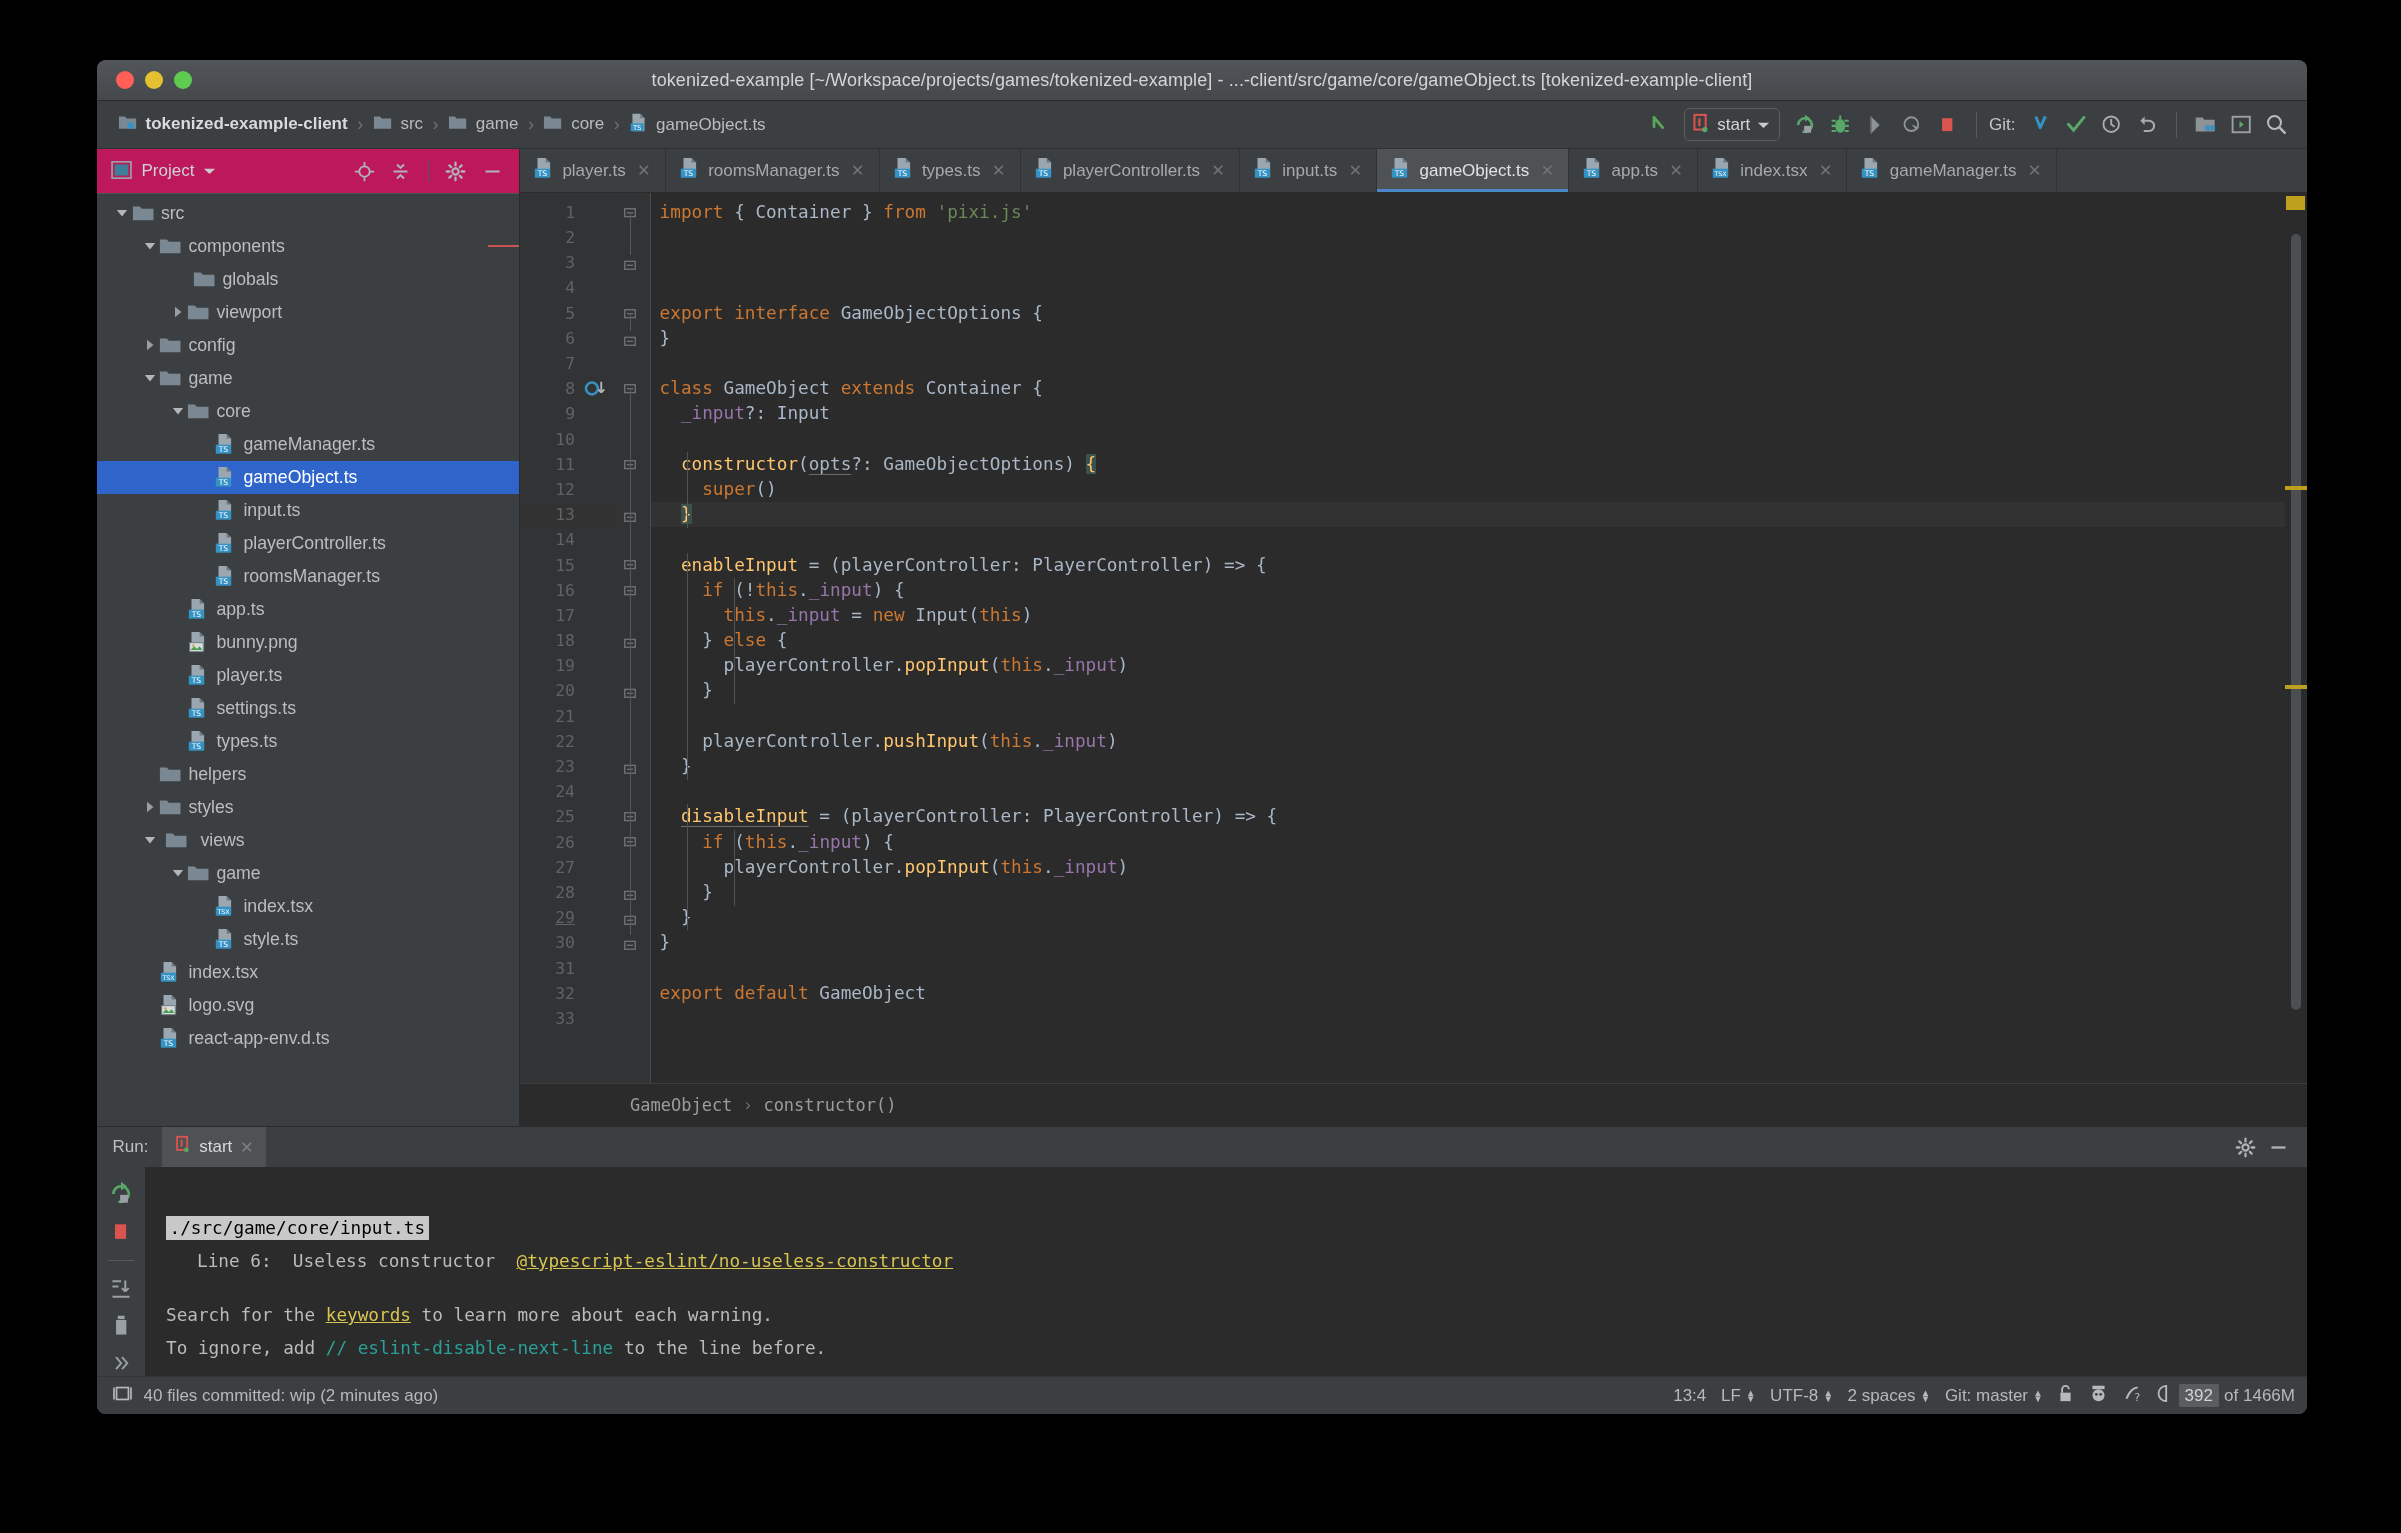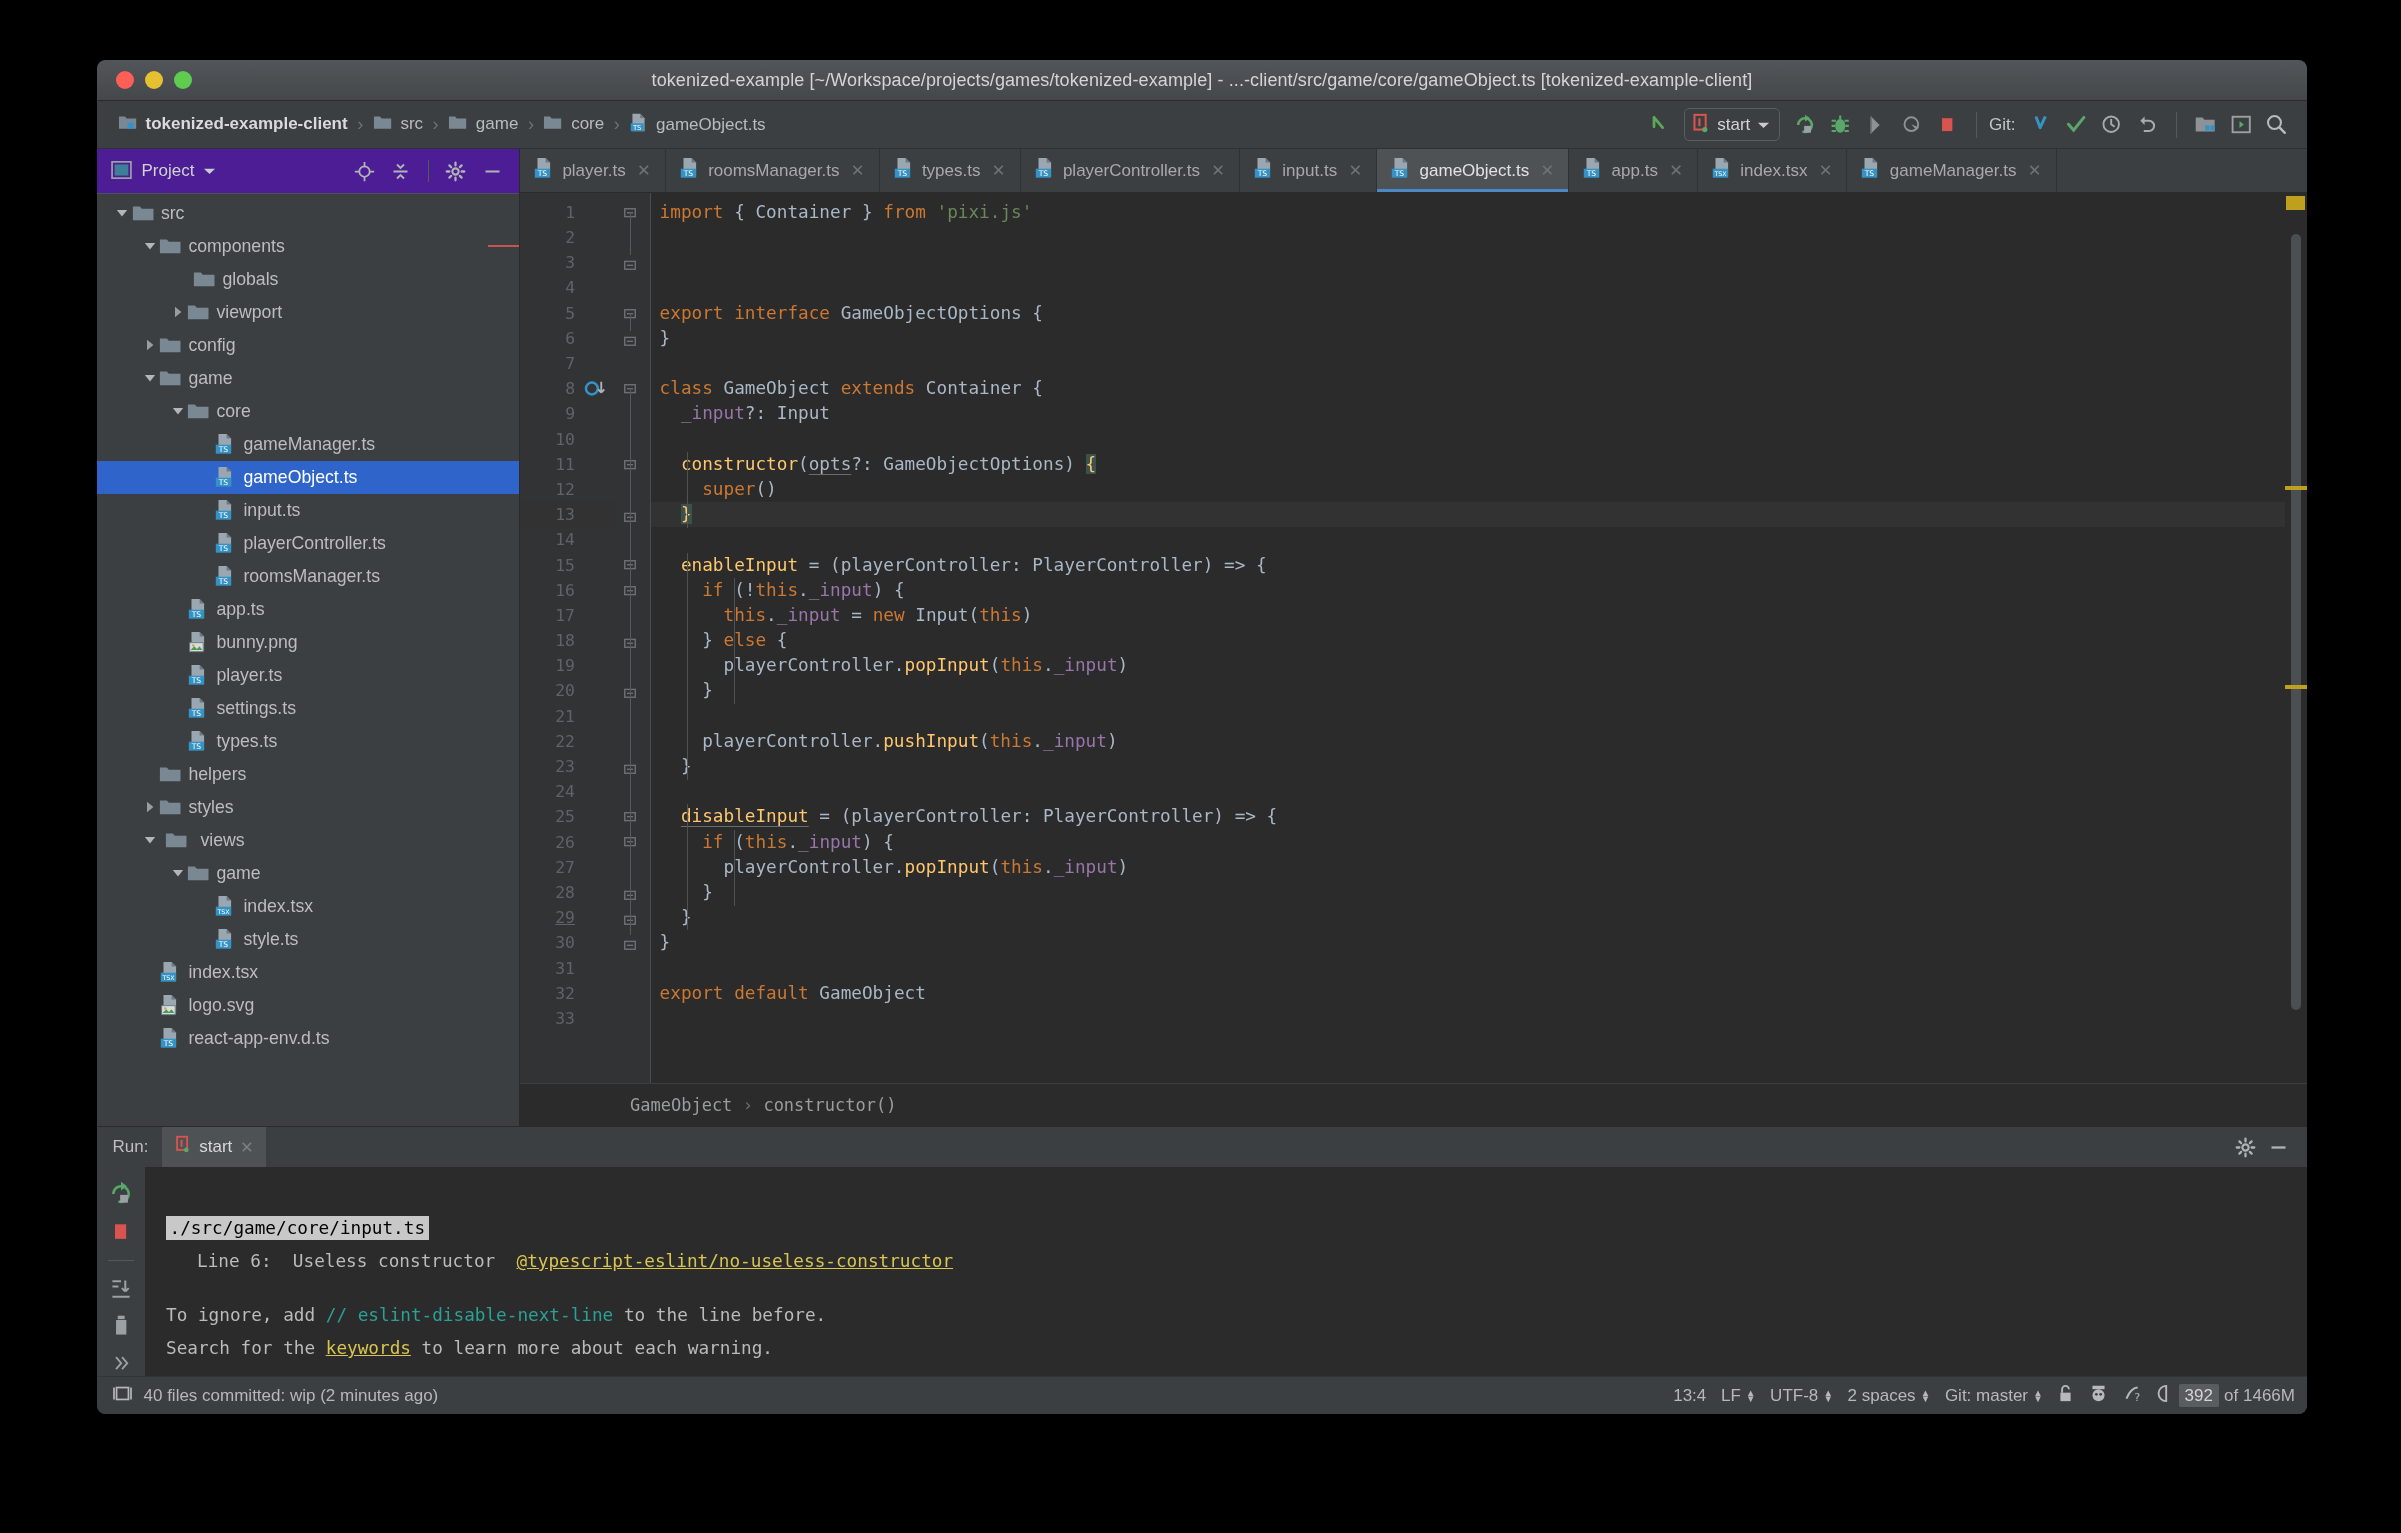--- a/index.html
+++ b/index.html
@@ -75,21 +75,21 @@
   
   .sidebar {
     width: 423px; flex: 0 0 423px;
     background: #3c3f41;
     display: flex; flex-direction: column;
     border-right: 0.9px solid #2b2b2b;
   }
   .sb-header {
     height: 44px; flex: 0 0 44px;
     display: flex; align-items: center; padding: 0 10.4px 0 14px;
-    background: #4c1d95;
+    background: #be185d;
   }
   .sb-title { font-size: 17px; color: #d0d2d3; margin-left: 9.5px; }
   .sb-header .spacer { flex: 1; }
   .sb-icons { display: flex; align-items: center; gap: 3.5px; }
   .sb-divider-v { width: 0.9px; height: 22.4px; background: #55595c; margin: 0 7px; }
 
   .tree {
     flex: 1; background: #3c3f41; overflow: hidden;
     padding-top: 3.5px; position: relative;
   }
@@ -1125,24 +1125,24 @@
       <div class="rp-console">
         <div style="height:26px"></div>
         <div>
           <span class="path-hl">./src/game/core/input.ts</span>
         </div>
         <div class="indent">
           <span>Line 6:</span>&nbsp;&nbsp;<span>Useless constructor</span>&nbsp;&nbsp;<span class="lnk">@typescript-eslint/no-useless-constructor</span>
         </div>
         <div style="height:21px"></div>
         <div>
-          <span>To ignore, add </span><span class="teal">// eslint-disable-next-line</span><span> to the line before.</span>
+          <span>Search for the </span><span class="lnk">keywords</span><span> to learn more about each warning.</span>
         </div>
         <div>
-          <span>Search for the </span><span class="lnk">keywords</span><span> to learn more about each warning.</span>
+          <span>To ignore, add </span><span class="teal">// eslint-disable-next-line</span><span> to the line before.</span>
         </div>
       </div>
     </div>
   </div>
 
   <div class="statusbar">
     <div class="sb-left">
       <span>
         <svg width="19" height="17" viewBox="0 0 22 20">
             <rect x="4" y="3" width="14" height="14" fill="none" stroke="#b6b8b9" stroke-width="2"></rect>

